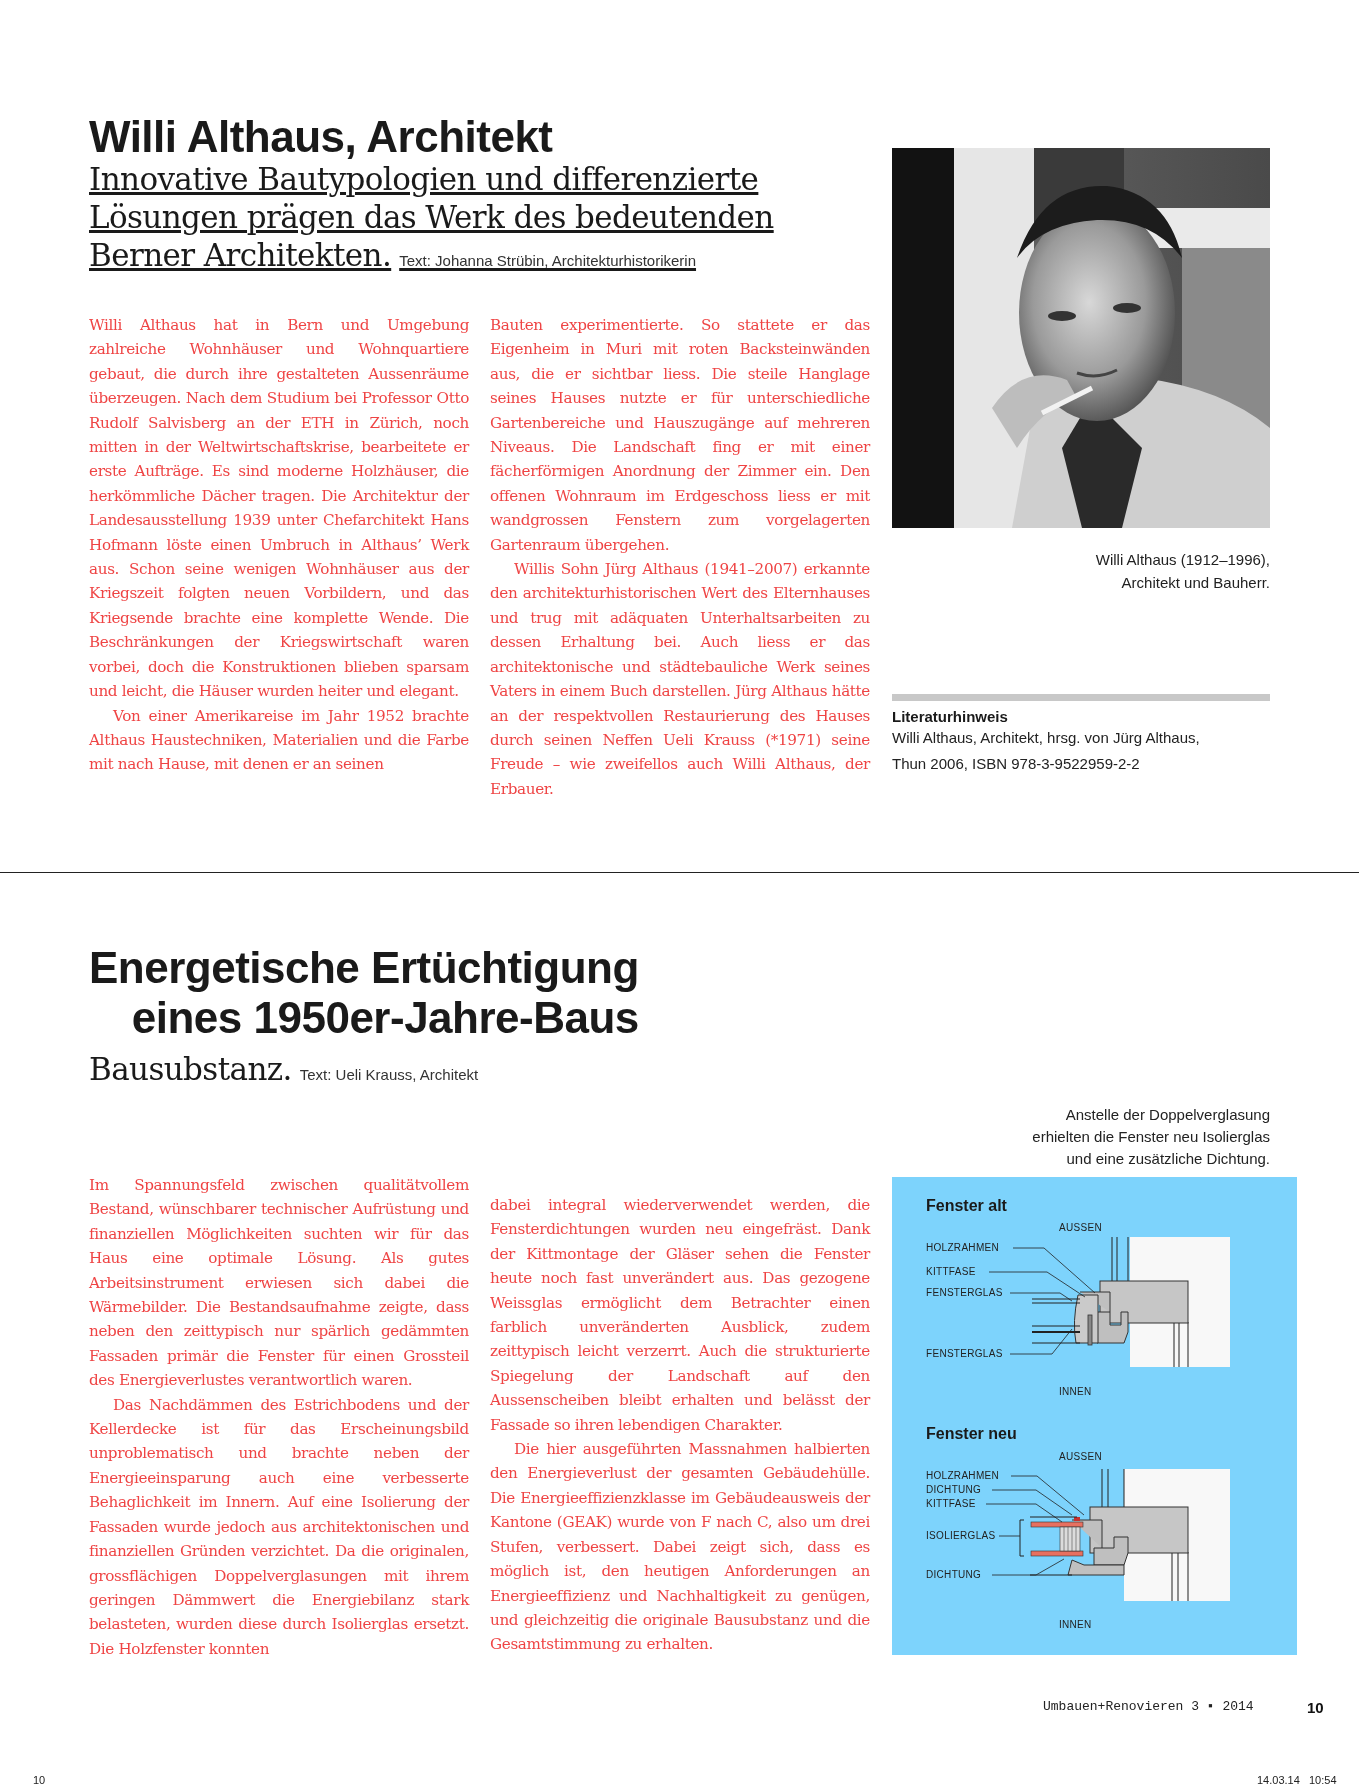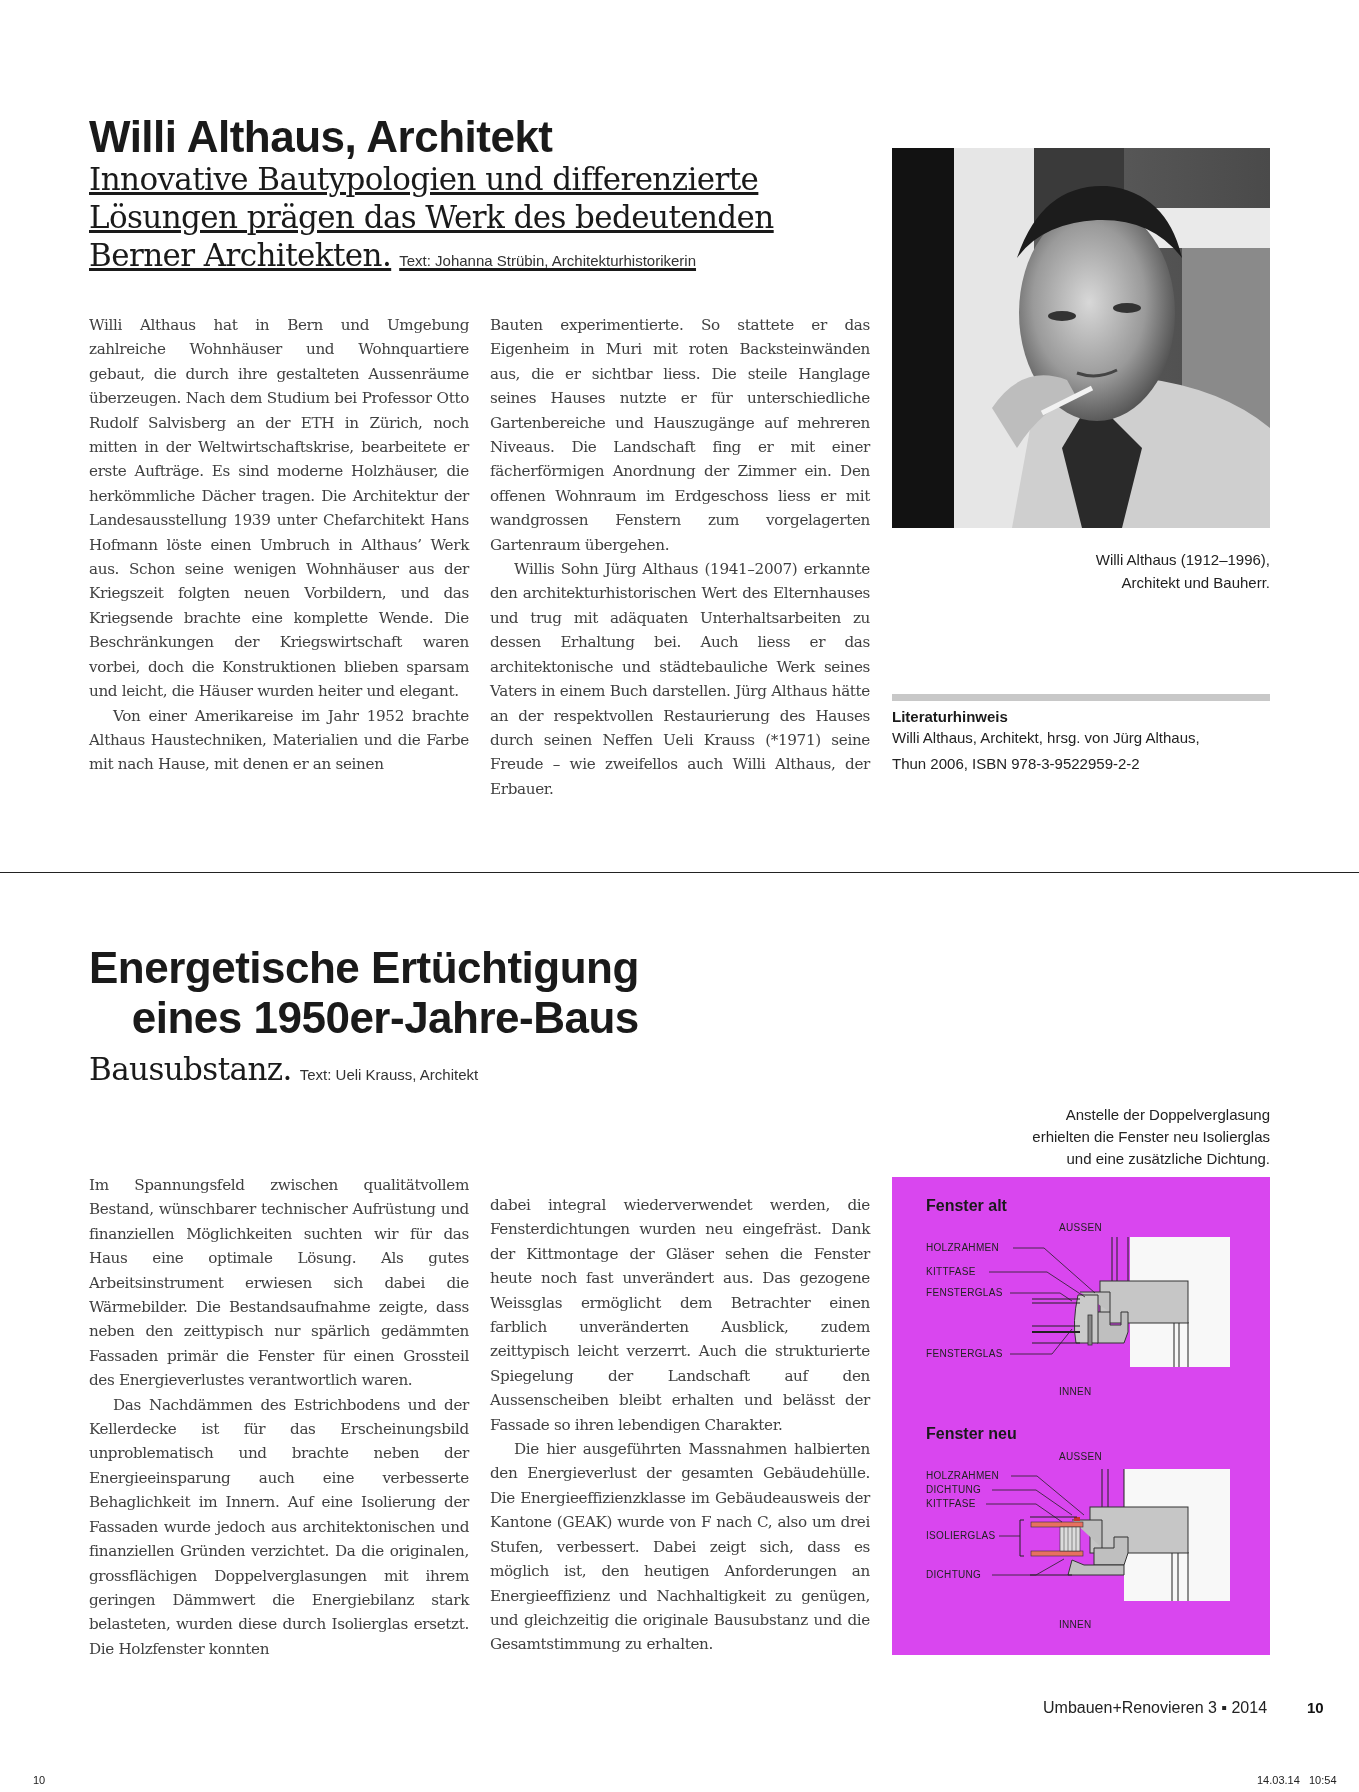--- a/index.html
+++ b/index.html
@@ -1,32 +1,32 @@
 <!DOCTYPE html>
 <html><head>
 <meta charset="utf-8">
 <style>
   html, body { margin: 0; padding: 0; background: #ffffff; }
   body { width: 1359px; height: 1792px; position: relative; overflow: hidden; color: #1a1a1a; }
   .abs { position: absolute; }
   .headline { font-family: "Liberation Sans", sans-serif; font-weight: bold; font-size: 44px; letter-spacing: -0.5px; line-height: 50px; color: #1a1a1a; margin: 0; }
   .deck { font-family: "DejaVu Serif", serif; font-size: 31px; line-height: 38px; color: #1a1a1a; letter-spacing: -0.6px; }
   .byline { font-family: "Liberation Sans", sans-serif; font-size: 15px; letter-spacing: 0; color: #333; margin-left: 8px; }
-  .col { font-family: "DejaVu Serif", serif; font-size: 15.2px; line-height: 24.4px; text-align: justify; color: #404040; letter-spacing: -0.35px; }
+  .col { font-family: "DejaVu Serif", serif; font-size: 15.2px; line-height: 24.4px; text-align: justify; color: #ef4444; letter-spacing: -0.35px; }
   .col p { margin: 0; }
   .col p + p { text-indent: 24px; }
   .caption { font-family: "Liberation Sans", sans-serif; font-size: 15px; line-height: 23px; text-align: right; color: #222; }
   .lit-bar { background: #c8c8c8; height: 7px; }
   .lit-title { font-family: "Liberation Sans", sans-serif; font-weight: bold; font-size: 15px; color: #1a1a1a; }
   .lit-line { font-family: "Liberation Sans", sans-serif; font-size: 15px; line-height: 26px; color: #222; }
   .rule { background: #222; height: 1px; }
-  .diag-panel { background: #d946ef; }
+  .diag-panel { background: #7dd3fc; padding-left: 27px; }
   .diag-title { font-family: "Liberation Sans", sans-serif; font-weight: bold; font-size: 16px; color: #1a1a1a; }
   .diag-label { font-family: "Liberation Sans", sans-serif; font-size: 10px; letter-spacing: 0.3px; fill: #222; }
-  .footer-text { font-family: Liberation Sans, sans-serif; font-size: 16px; color: #222; }
+  .footer-text { font-family: Liberation Mono, monospace; font-size: 13px; color: #222; }
   .footer-page { font-family: "Liberation Sans", sans-serif; font-weight: bold; font-size: 15px; color: #111; }
   .slug { font-family: "Liberation Sans", sans-serif; font-size: 11px; color: #222; }
   .photo { background: #555; overflow: hidden; }
 </style>
 </head>
 <body>
 
 <h1 class="abs headline" style="left:89px; top:83px;margin-top:29px;">Willi Althaus, Architekt</h1>
 
 <div class="abs deck" style="left:89px; top:160px; width:790px;text-decoration:underline;">

